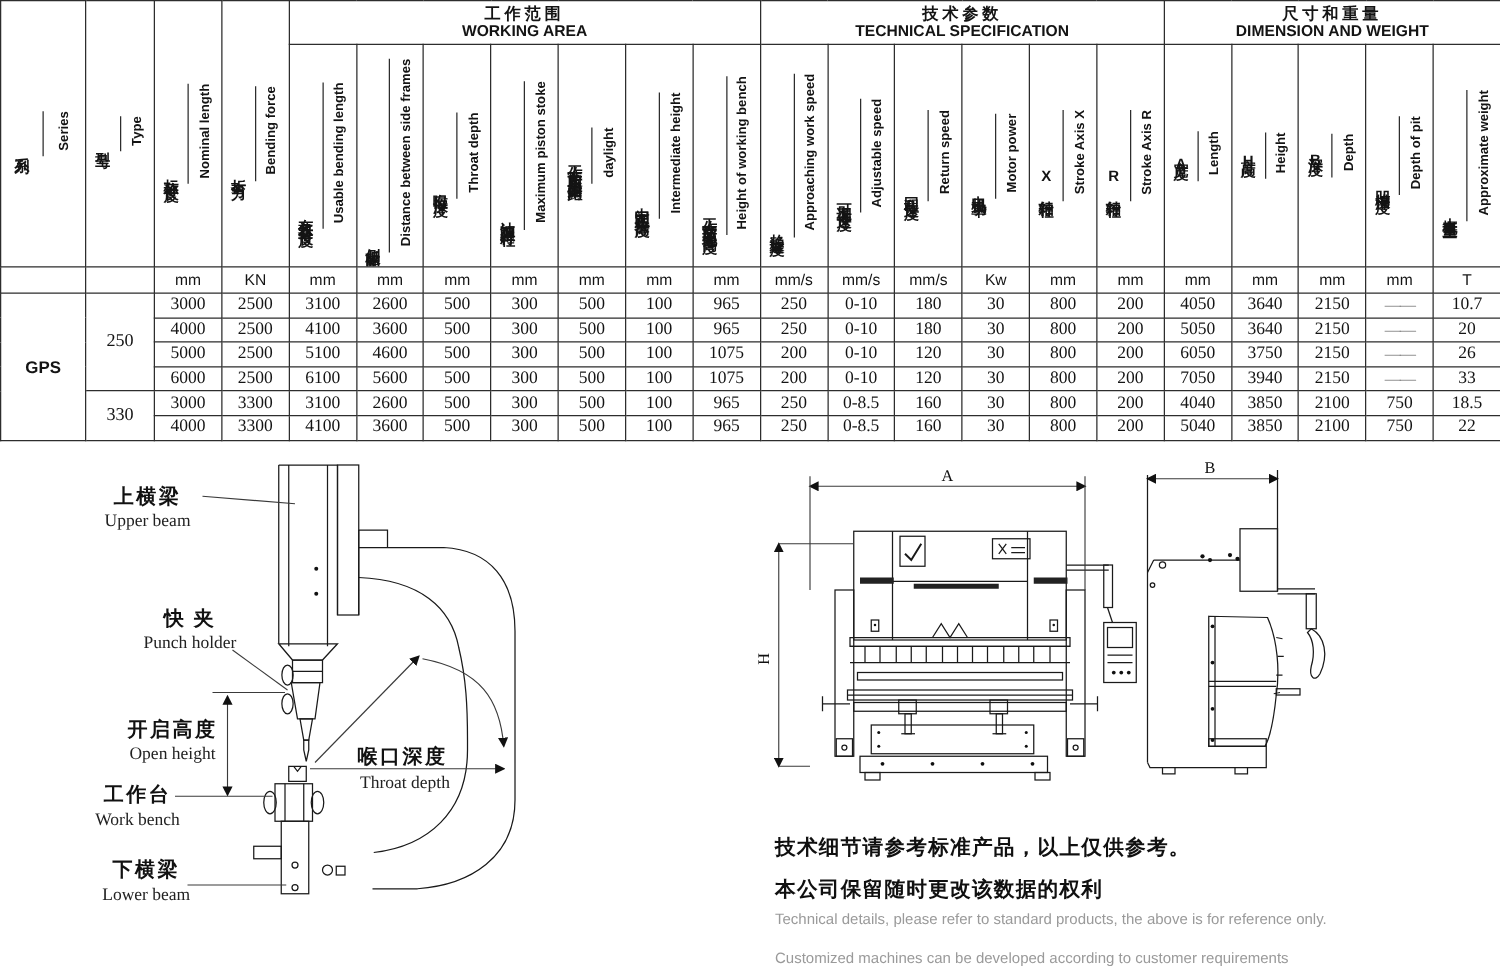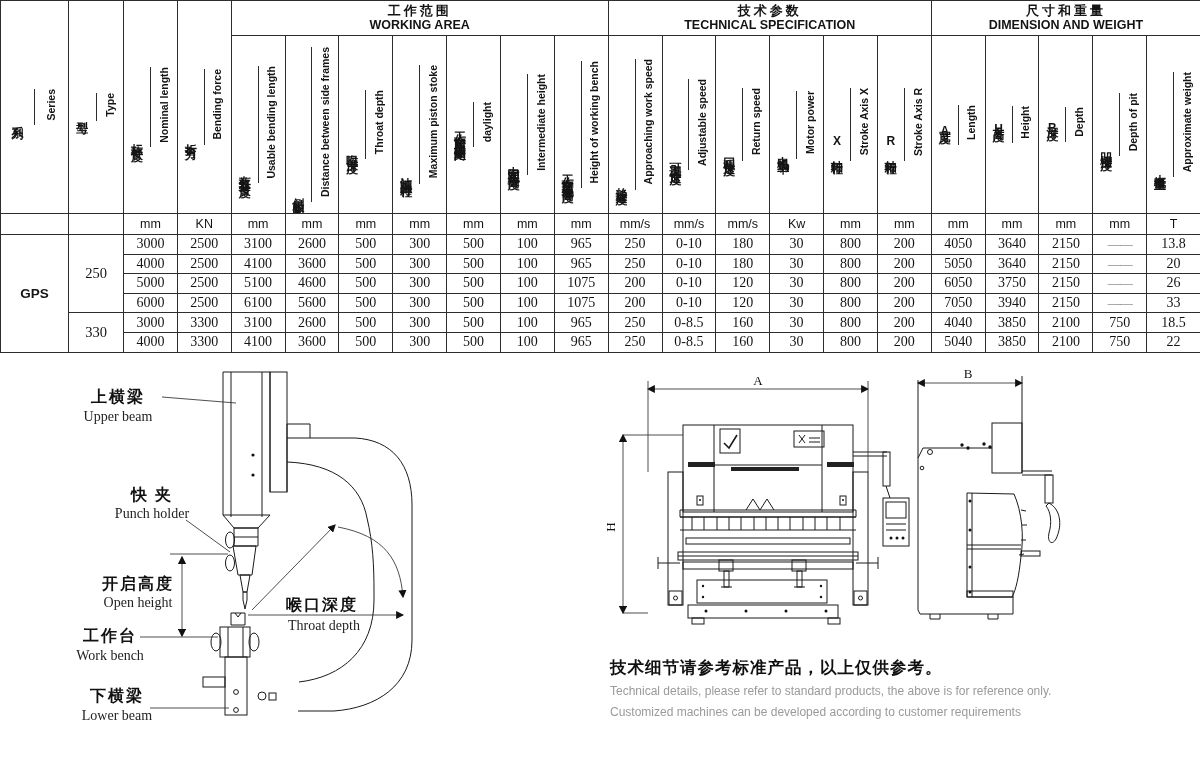--- a/index.html
+++ b/index.html
@@ -30,21 +30,21 @@
   td.type-cell{font-family:"Liberation Serif",serif;font-size:14.5px;text-align:center;}
 
   
   svg{position:absolute;}
   .t-zh{font-family:"Liberation Serif",serif;font-weight:bold;font-size:16px;fill:#111;letter-spacing:2px;}
   .t-en{font-family:"Liberation Serif",serif;font-size:14px;fill:#222;}
   .t-dim{font-family:"Liberation Serif",serif;font-size:13px;fill:#111;}
 
   
   .notes{position:absolute;left:602px;top:652px;width:594px;}
-  .notes p{margin:8px;}
+  .notes p{margin:18px;}
   .notes .zh{font-family:"Liberation Serif",serif;font-weight:bold;font-size:16.5px;line-height:16px;letter-spacing:1px;color:#101010;margin-bottom:3px;}
   .notes .en{font-family:Liberation Sans, sans-serif;font-size:12px;line-height:13px;color:#9a9a9a;}
   .notes .en.first{margin-top:9px;}
   .notes .en.gap{margin-top:3px;}
 </style>
 </head>
 <body>
 
 <div id="page">
 
@@ -351,21 +351,21 @@
           <td class="val">250</td>
           <td class="val">0-10</td>
           <td class="val">180</td>
           <td class="val">30</td>
           <td class="val">800</td>
           <td class="val">200</td>
           <td class="val">4050</td>
           <td class="val">3640</td>
           <td class="val">2150</td>
           <td class="val dash">——</td>
-          <td class="val">13.8</td>
+          <td class="val">10.7</td>
         </tr>
         <tr class="dr">
           <td class="val">4000</td>
           <td class="val">2500</td>
           <td class="val">4100</td>
           <td class="val">3600</td>
           <td class="val">500</td>
           <td class="val">300</td>
           <td class="val">500</td>
           <td class="val">100</td>
@@ -651,17 +651,18 @@
     </g>
     <g text-anchor="middle">
       <text class="t-dim" x="158" y="25">A</text>
       <text class="t-dim" x="15" y="167" transform="rotate(-90 15 167)">H</text>
       <text class="t-dim" x="368" y="18">B</text>
     </g>
   </svg>
 
   <div class="notes">
     <p class="zh">技术细节请参考标准产品，以上仅供参考。</p>
+    <p class="zh">本公司保留随时更改该数据的权利</p>
     <p class="en first">Technical details, please refer to standard products, the above is for reference only.</p>
     <p class="en gap">Customized machines can be developed according to customer requirements</p>
   </div>
 
 </div>
 
 </body></html>

